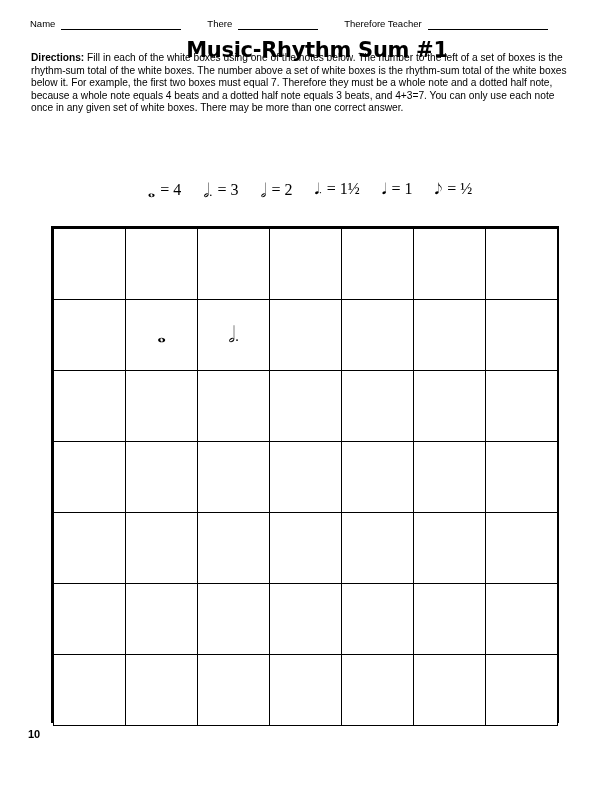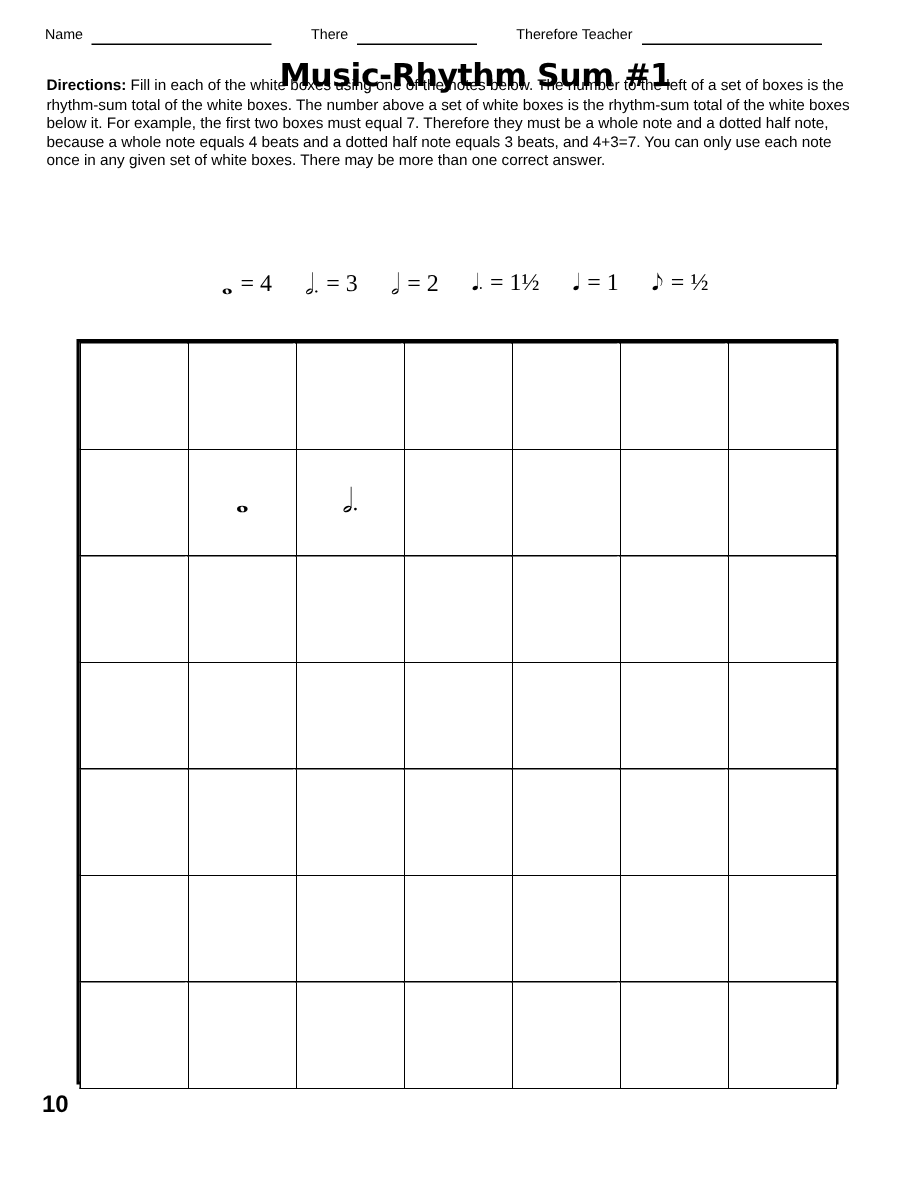--- a/index.html
+++ b/index.html
@@ -172,21 +172,21 @@
     width: 38px;
     height: 12px;
   }
 
   
   .page-num {
     position: absolute;
     left: 28px;
     top: 728px;
     font-weight: bold;
-    font-size: 16px;
+    font-size: 11px;
   }
 </style>
 </head>
 <body>
 
 <div class="header-line">
   <span class="hl-label">Name</span>
   <span class="hl-rule rule-name"></span>
   <span class="hl-gap"></span>
   <span class="hl-label">There</span>

